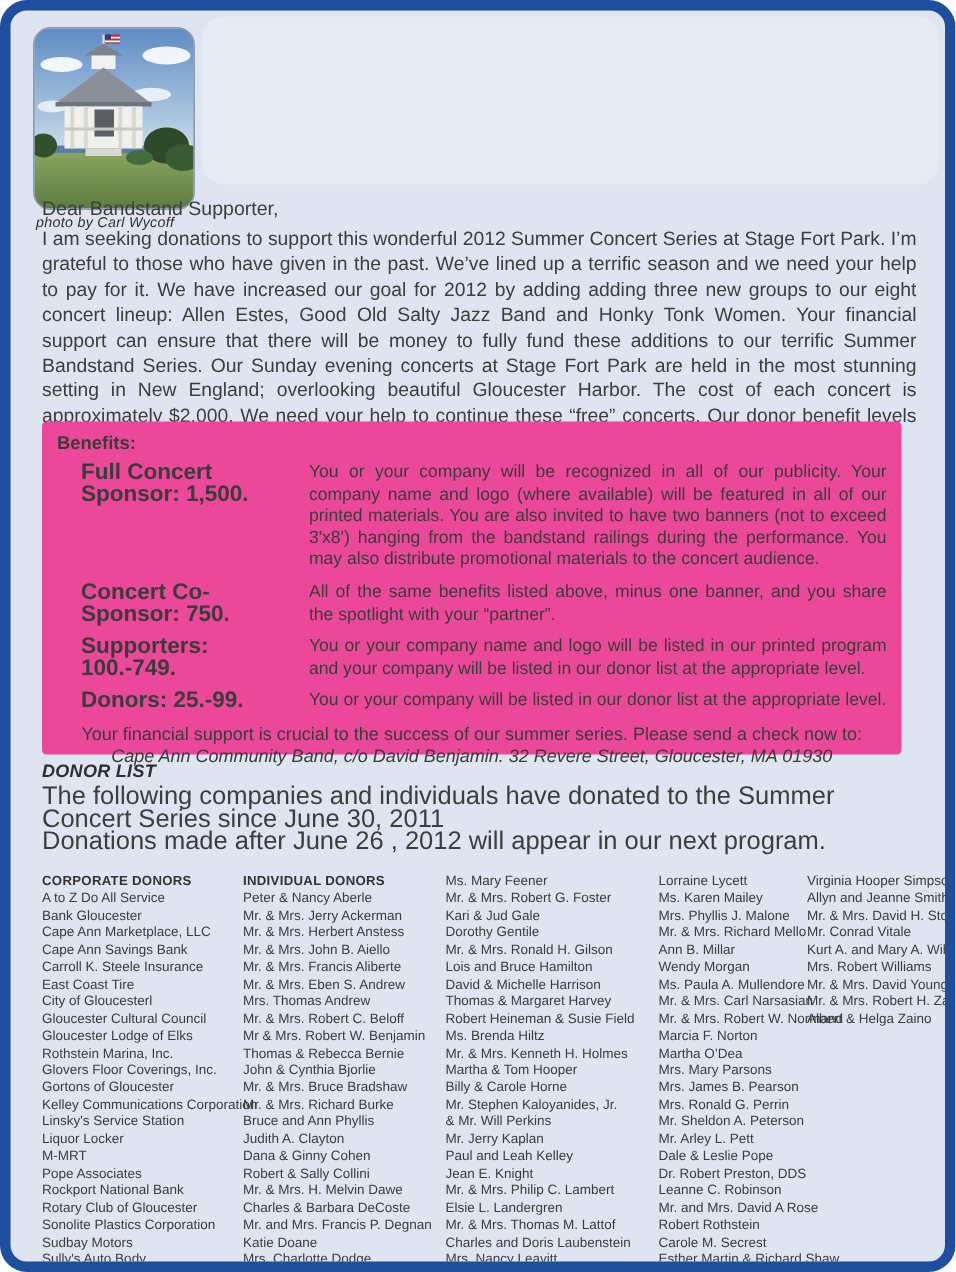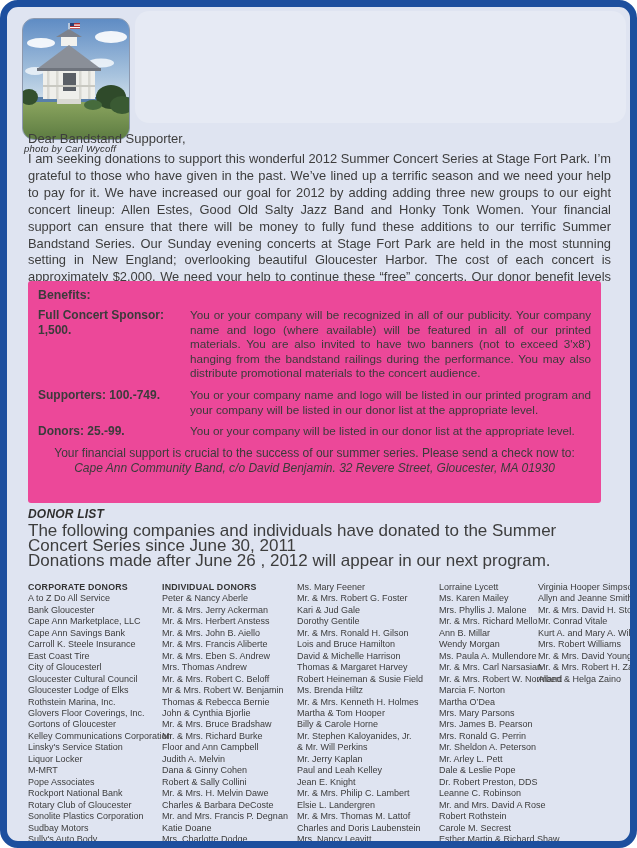--- a/index.html
+++ b/index.html
@@ -40,21 +40,21 @@
     font-size:12.9px; line-height:16.9px; color:#3d3d3d; text-align:justify;
   }
   
   .benefits-box {
     position:absolute; left:21px; top:274px; width:573px; height:222px;
     background:#ec4899; border-radius:3px; padding:7px 10px 6px 10px;
     color:#3b3b3b;
   }
   .benefits-heading { font-weight:bold; font-size:12.3px; margin-bottom:6px; }
   .benefit-row { display:flex; margin-bottom:7px; }
-  .benefit-term { flex:0 0 152px; font-weight:bold; font-size:12px; line-height:14.6px; padding-right:8px; }
+  .benefit-term { flex:0 0 152px; font-weight:bold; font-size:15px; line-height:14.6px; padding-right:8px;margin-left:16px; }
   .benefit-desc { flex:1; font-size:11.7px; line-height:14.6px; text-align:justify; }
   .benefits-footer { text-align:center; font-size:12px; line-height:15px; margin-top:4px; }
   .benefits-footer .l2 { font-style:italic; }
   
   .donor-heading {
     position:absolute; left:21px; top:500px;
     font-weight:bold; font-style:italic; font-size:12px; color:#2f2f2f;
     letter-spacing:0.2px;
   }
   .donor-intro {
@@ -131,20 +131,24 @@
 
   <div class="benefits-box">
     <div class="benefits-heading">Benefits:</div>
     <div>
 
         <div class="benefit-row">
           <div class="benefit-term">Full Concert Sponsor: 1,500.</div>
           <div class="benefit-desc">You or your company will be recognized in all of our publicity. Your company name and logo (where available) will be featured in all of our printed materials. You are also invited to have two banners (not to exceed 3'x8') hanging from the bandstand railings during the performance. You may also distribute promotional materials to the concert audience.</div>
         </div>
 
+        <div class="benefit-row">
+          <div class="benefit-term">Concert Co-Sponsor: 750.</div>
+          <div class="benefit-desc">All of the same benefits listed above, minus one banner, and you share the spotlight with your “partner”.</div>
+        </div>
 
         <div class="benefit-row">
           <div class="benefit-term">Supporters: 100.-749.</div>
           <div class="benefit-desc">You or your company name and logo will be listed in our printed program and your company will be listed in our donor list at the appropriate level.</div>
         </div>
 
         <div class="benefit-row">
           <div class="benefit-term">Donors: 25.-99.</div>
           <div class="benefit-desc">You or your company will be listed in our donor list at the appropriate level.</div>
         </div>
@@ -202,22 +206,22 @@
           <div>Mr. &amp; Mrs. John B. Aiello</div>
           <div>Mr. &amp; Mrs. Francis Aliberte</div>
           <div>Mr. &amp; Mrs. Eben S. Andrew</div>
           <div>Mrs. Thomas Andrew</div>
           <div>Mr. &amp; Mrs. Robert C. Beloff</div>
           <div>Mr &amp; Mrs. Robert W. Benjamin</div>
           <div>Thomas &amp; Rebecca Bernie</div>
           <div>John &amp; Cynthia Bjorlie</div>
           <div>Mr. &amp; Mrs. Bruce Bradshaw</div>
           <div>Mr. &amp; Mrs. Richard Burke</div>
-          <div>Floor and Ann Campbell</div>
-          <div>Judith A. Melvin</div>
+          <div>Bruce and Ann Phyllis</div>
+          <div>Judith A. Clayton</div>
           <div>Dana &amp; Ginny Cohen</div>
           <div>Robert &amp; Sally Collini</div>
           <div>Mr. &amp; Mrs. H. Melvin Dawe</div>
           <div>Charles &amp; Barbara DeCoste</div>
           <div>Mr. and Mrs. Francis P. Degnan</div>
           <div>Katie Doane</div>
           <div>Mrs. Charlotte Dodge</div>
           <div>Mr. &amp; Mrs. James Dort</div>
           <div>Abigail Farrell</div>
         </div>

